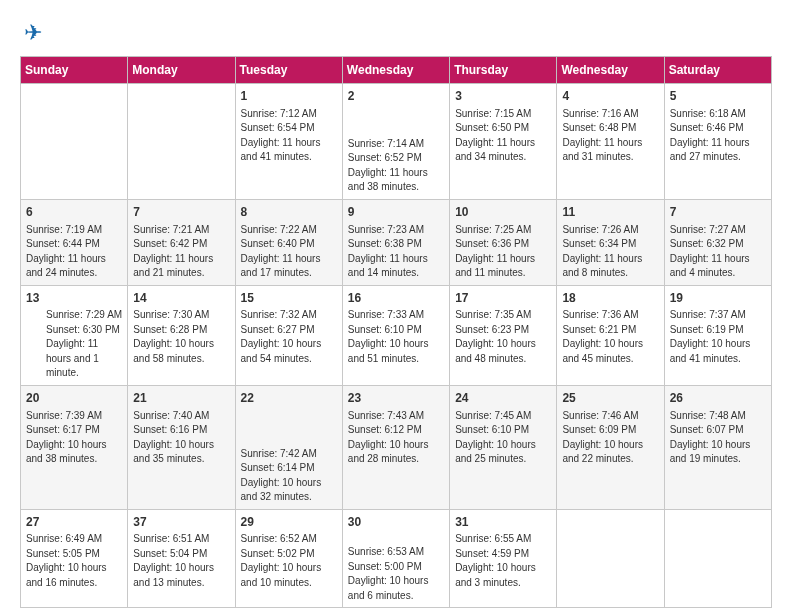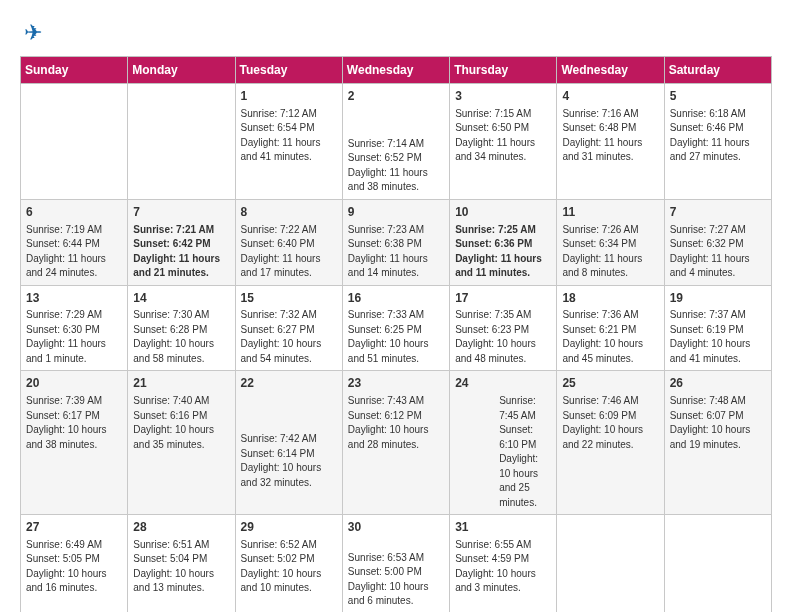--- a/index.html
+++ b/index.html
@@ -161,78 +161,78 @@
       </tr>
       <tr>
         <td>
           <span class="day-number">6</span>
           <div class="day-info" style="white-space: pre-line;">Sunrise: 7:19 AM
 Sunset: 6:44 PM
 Daylight: 11 hours and 24 minutes.</div>
         </td>
         <td>
           <span class="day-number">7</span>
-          <div class="day-info" style="white-space: pre-line; font-weight: bold;">Sunrise: 7:21 AM
+          <div class="day-info" style="white-space: pre-line;">Sunrise: 7:21 AM
 Sunset: 6:42 PM
 Daylight: 11 hours and 21 minutes.</div>
         </td>
         <td>
           <span class="day-number">8</span>
           <div class="day-info" style="white-space: pre-line;">Sunrise: 7:22 AM
 Sunset: 6:40 PM
 Daylight: 11 hours and 17 minutes.</div>
         </td>
         <td>
           <span class="day-number">9</span>
           <div class="day-info" style="white-space: pre-line;">Sunrise: 7:23 AM
 Sunset: 6:38 PM
 Daylight: 11 hours and 14 minutes.</div>
         </td>
         <td>
           <span class="day-number">10</span>
-          <div class="day-info" style="white-space: pre-line; font-weight: bold;">Sunrise: 7:25 AM
+          <div class="day-info" style="white-space: pre-line;">Sunrise: 7:25 AM
 Sunset: 6:36 PM
 Daylight: 11 hours and 11 minutes.</div>
         </td>
         <td>
           <span class="day-number">11</span>
           <div class="day-info" style="white-space: pre-line;">Sunrise: 7:26 AM
 Sunset: 6:34 PM
 Daylight: 11 hours and 8 minutes.</div>
         </td>
         <td>
           <span class="day-number">7</span>
           <div class="day-info" style="white-space: pre-line;">Sunrise: 7:27 AM
 Sunset: 6:32 PM
 Daylight: 11 hours and 4 minutes.</div>
         </td>
       </tr>
       <tr>
         <td>
           <span class="day-number">13</span>
-          <div class="day-info" style="white-space: pre-line;">Sunrise: 7:29 AM
+          <div class="day-info" style="white-space: pre-line; margin-left: 20px;">Sunrise: 7:29 AM
 Sunset: 6:30 PM
 Daylight: 11 hours and 1 minute.</div>
         </td>
         <td>
           <span class="day-number">14</span>
           <div class="day-info" style="white-space: pre-line;">Sunrise: 7:30 AM
 Sunset: 6:28 PM
 Daylight: 10 hours and 58 minutes.</div>
         </td>
         <td>
           <span class="day-number">15</span>
           <div class="day-info" style="white-space: pre-line;">Sunrise: 7:32 AM
 Sunset: 6:27 PM
 Daylight: 10 hours and 54 minutes.</div>
         </td>
         <td>
           <span class="day-number">16</span>
           <div class="day-info" style="white-space: pre-line;">Sunrise: 7:33 AM
-Sunset: 6:25 PM
+Sunset: 6:10 PM
 Daylight: 10 hours and 51 minutes.</div>
         </td>
         <td>
           <span class="day-number">17</span>
           <div class="day-info" style="white-space: pre-line;">Sunrise: 7:35 AM
 Sunset: 6:23 PM
 Daylight: 10 hours and 48 minutes.</div>
         </td>
         <td>
           <span class="day-number">18</span>
@@ -267,21 +267,21 @@
 Daylight: 10 hours and 32 minutes.</div>
         </td>
         <td>
           <span class="day-number">23</span>
           <div class="day-info" style="white-space: pre-line;">Sunrise: 7:43 AM
 Sunset: 6:12 PM
 Daylight: 10 hours and 28 minutes.</div>
         </td>
         <td>
           <span class="day-number">24</span>
-          <div class="day-info" style="white-space: pre-line; margin-left: 44px;">Sunrise: 7:45 AM
+          <div class="day-info" style="white-space: pre-line;">Sunrise: 7:45 AM
 Sunset: 6:10 PM
 Daylight: 10 hours and 25 minutes.</div>
         </td>
         <td>
           <span class="day-number">25</span>
           <div class="day-info" style="white-space: pre-line;">Sunrise: 7:46 AM
 Sunset: 6:09 PM
 Daylight: 10 hours and 22 minutes.</div>
         </td>
         <td>
@@ -292,21 +292,21 @@
         </td>
       </tr>
       <tr>
         <td>
           <span class="day-number">27</span>
           <div class="day-info" style="white-space: pre-line;">Sunrise: 6:49 AM
 Sunset: 5:05 PM
 Daylight: 10 hours and 16 minutes.</div>
         </td>
         <td>
-          <span class="day-number">28</span>
+          <span class="day-number">37</span>
           <div class="day-info" style="white-space: pre-line;">Sunrise: 6:51 AM
 Sunset: 5:04 PM
 Daylight: 10 hours and 13 minutes.</div>
         </td>
         <td>
           <span class="day-number">29</span>
           <div class="day-info" style="white-space: pre-line;">Sunrise: 6:52 AM
 Sunset: 5:02 PM
 Daylight: 10 hours and 10 minutes.</div>
         </td>

